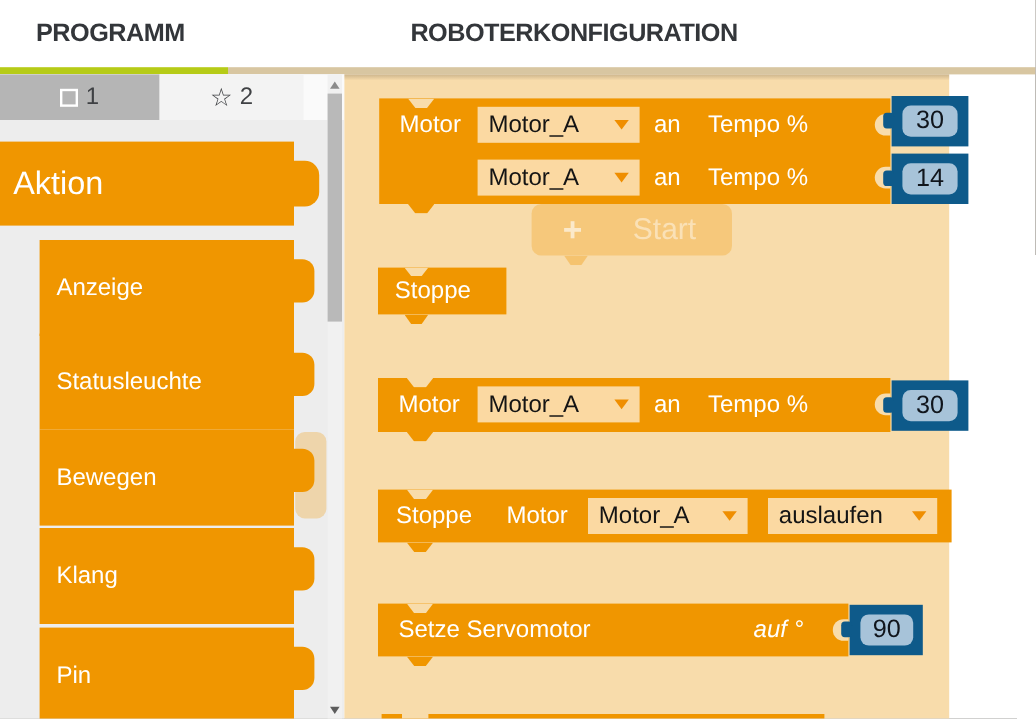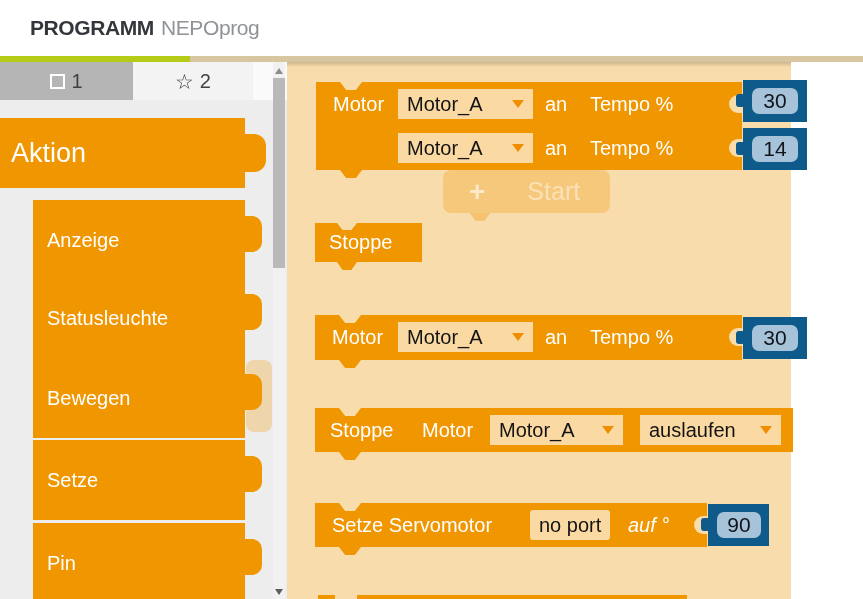--- a/index.html
+++ b/index.html
@@ -84,21 +84,23 @@
   .partial .pd{position:absolute;left:17px;top:0;width:22px;height:4px;background:#f8dcab;}
 </style>
 </head>
 <body>
 
 <div id="app">
 
   <div class="topbar">
     <div class="toptab" style="left:30px;">
       <span>PROGRAMM</span>
-      <span class="subname">NEPOprog</span>
+    </div>
+    <div class="toptab" style="left:342px;">
+      <span>ROBOTERKONFIGURATION</span>
     </div>
   </div>
   <div class="underline green"></div>
   <div class="underline beige"></div>
 
   <div class="sidebar">
     <div class="paltabs">
       <div class="paltab one">
         <span class="sq-icon"></span>
         <span>1</span>
@@ -122,21 +124,21 @@
     </div>
     <div class="pal-item" style="top:216px;">
       <span>Statusleuchte</span>
       <span class="item-bump"></span>
     </div>
     <div class="pal-item" style="top:296px;">
       <span>Bewegen</span>
       <span class="item-bump"></span>
     </div>
     <div class="pal-item" style="top:378px;">
-      <span>Setze</span>
+      <span>Klang</span>
       <span class="item-bump"></span>
     </div>
     <div class="pal-item" style="top:461px;">
       <span>Pin</span>
       <span class="item-bump"></span>
     </div>
 
     <div class="sb-scroll">
       <div class="arrow-up"></div>
       <div class="sb-thumb"></div>
@@ -221,23 +223,20 @@
       <div class="dd" style="left:325px;width:141px;">
         <span>auslaufen</span>
         <span class="dd-arrow"></span>
       </div>
     </div>
 
     <div class="block" style="left:28px;top:441px;width:392px;height:44px;">
       <div class="dent"></div>
       <div class="bump"></div>
       <span class="btext" style="left:17px;">Setze Servomotor</span>
-      <div class="field" style="left:215px;">
-        <span>no port</span>
-      </div>
       <span class="btext" style="left:313px;font-style:italic;">auf °</span>
       <div class="cut"></div>
       <div class="vblock" style="left:393px;top:1px;width:61px;">
         <span class="tab"></span>
         <span class="vfield" style="width:44px;">90</span>
       </div>
     </div>
 
     <div class="partial">
       <div class="pd"></div>

